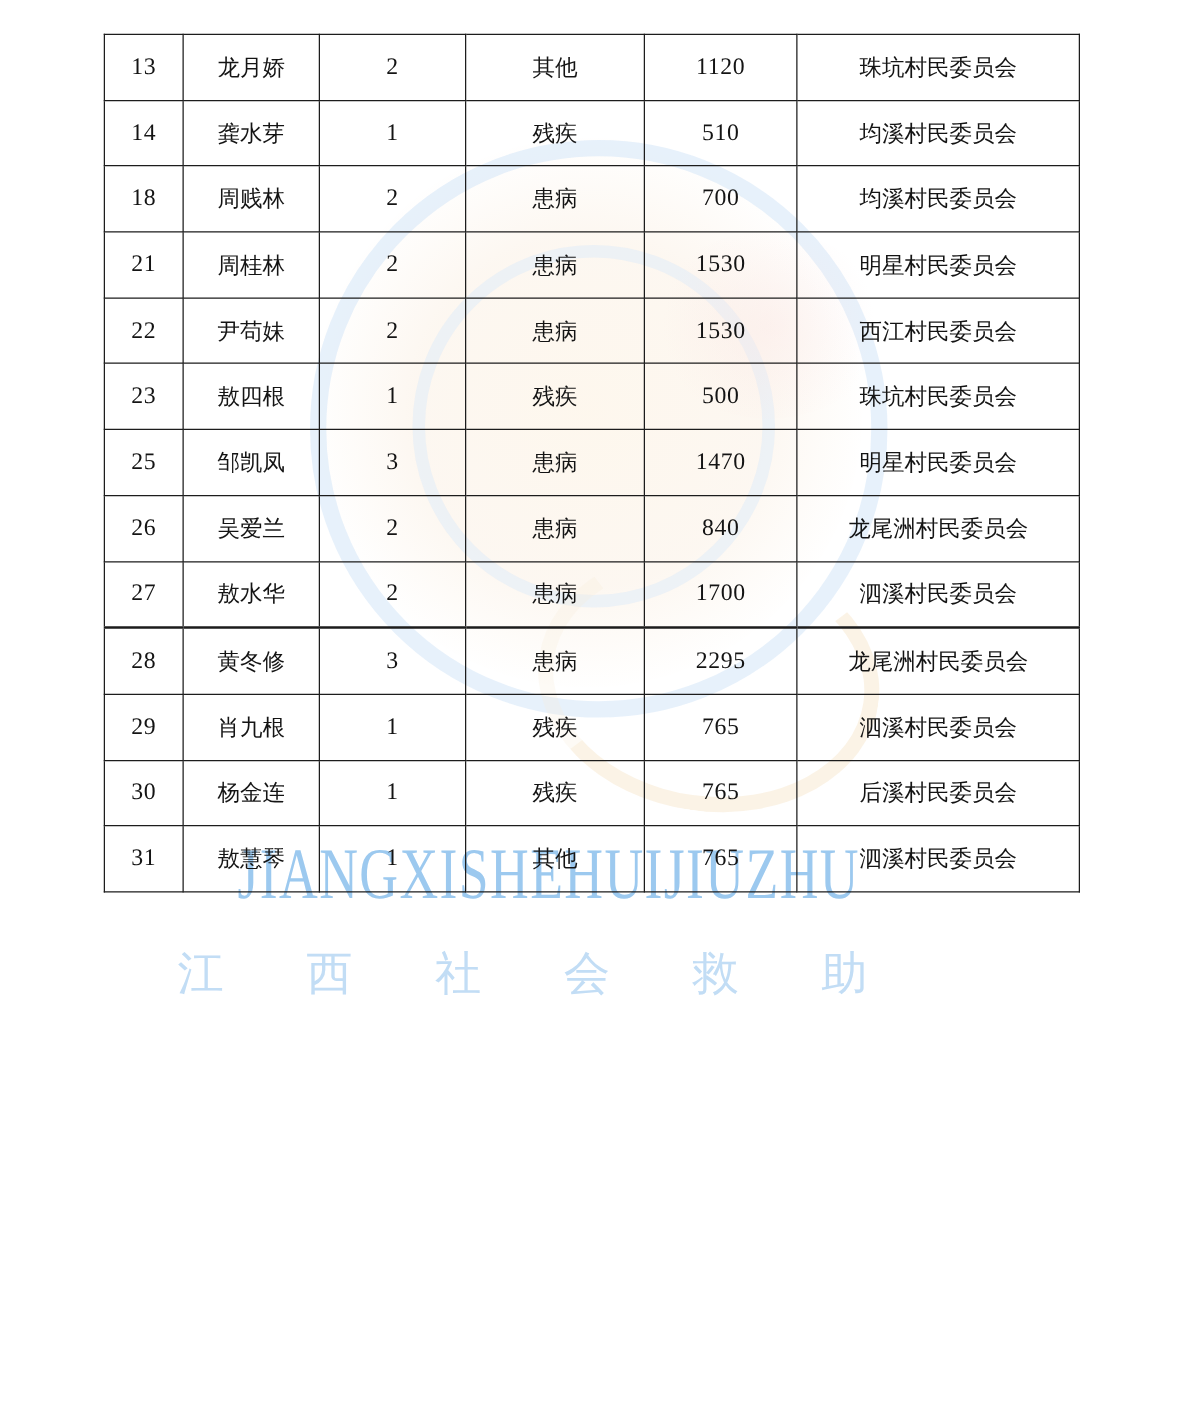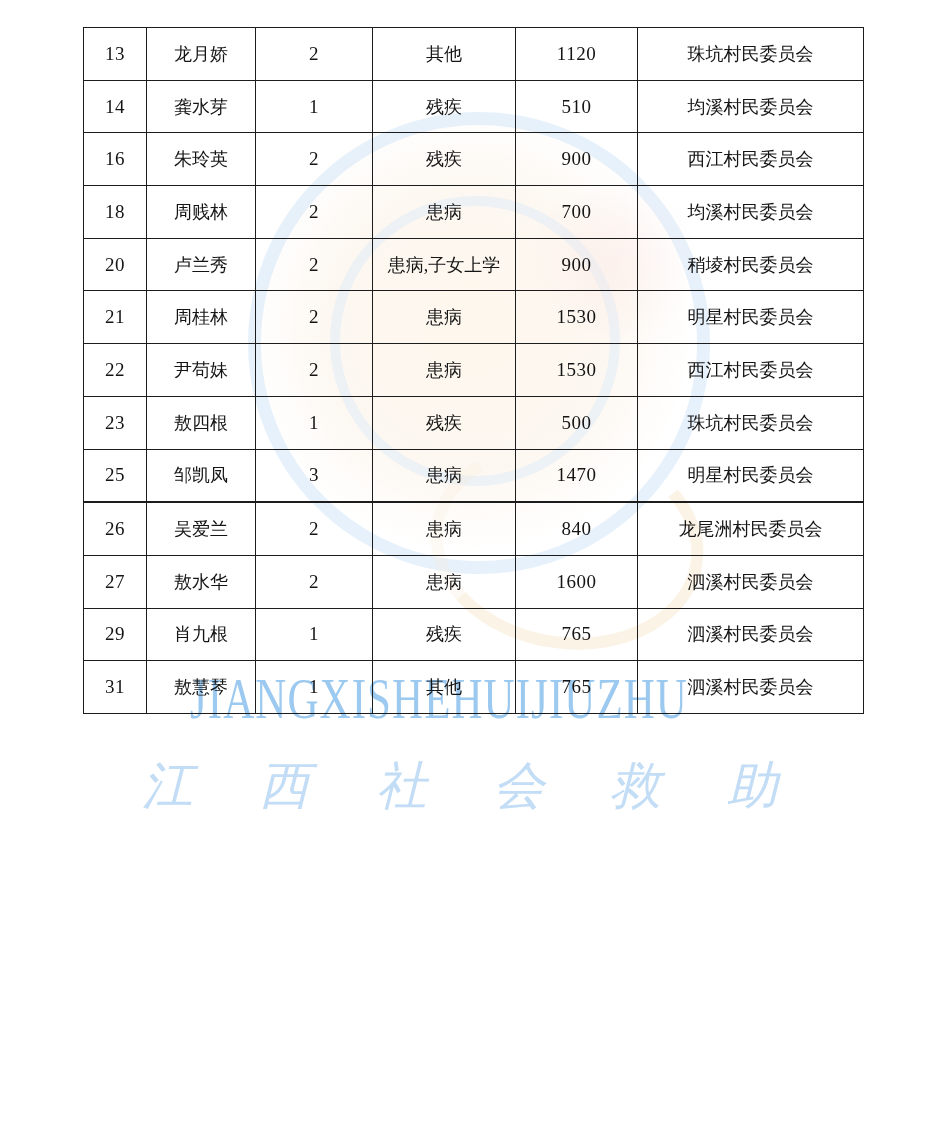--- a/index.html
+++ b/index.html
@@ -54,24 +54,23 @@
   
   .wm-en {
     position: absolute; left: 190px; top: 670px; z-index: 0;
     font-size: 58px; line-height: 1;
     letter-spacing: 1.5px; white-space: nowrap;
     transform: scaleX(0.74); transform-origin: left top;
     pointer-events: none;
   }
   .wm-cn {
     position: absolute; left: 142px; top: 761px; z-index: 0;
-    font-size: 51px; line-height: 1;
+    font-size: 37px; line-height: 1;
     letter-spacing: 66px; white-space: nowrap;
     pointer-events: none;
-    font-style: italic;
   }
 
   
   table.roster {
     position: absolute; left: 83px; top: 27px; z-index: 1;
     width: 780px;
     border-collapse: collapse;
     table-layout: fixed;
     background: transparent;
     padding-left: 24px;
@@ -129,42 +128,26 @@
         </tr>
         <tr>
           <td class="num">14</td>
           <td>龚水芽</td>
           <td class="num">1</td>
           <td>残疾</td>
           <td class="num">510</td>
           <td>均溪村民委员会</td>
         </tr>
         <tr>
-          <td class="num">16</td>
-          <td>朱玲英</td>
-          <td class="num">2</td>
-          <td>残疾</td>
-          <td class="num">900</td>
-          <td>西江村民委员会</td>
-        </tr>
-        <tr>
           <td class="num">18</td>
           <td>周贱林</td>
           <td class="num">2</td>
           <td>患病</td>
           <td class="num">700</td>
           <td>均溪村民委员会</td>
-        </tr>
-        <tr>
-          <td class="num">20</td>
-          <td>卢兰秀</td>
-          <td class="num">2</td>
-          <td>患病,子女上学</td>
-          <td class="num">900</td>
-          <td>稍堎村民委员会</td>
         </tr>
         <tr>
           <td class="num">21</td>
           <td>周桂林</td>
           <td class="num">2</td>
           <td>患病</td>
           <td class="num">1530</td>
           <td>明星村民委员会</td>
         </tr>
         <tr>
@@ -197,30 +180,46 @@
           <td class="num">2</td>
           <td>患病</td>
           <td class="num">840</td>
           <td>龙尾洲村民委员会</td>
         </tr>
         <tr>
           <td class="num">27</td>
           <td>敖水华</td>
           <td class="num">2</td>
           <td>患病</td>
-          <td class="num">1600</td>
+          <td class="num">1700</td>
           <td>泗溪村民委员会</td>
+        </tr>
+        <tr>
+          <td class="num">28</td>
+          <td>黄冬修</td>
+          <td class="num">3</td>
+          <td>患病</td>
+          <td class="num">2295</td>
+          <td>龙尾洲村民委员会</td>
         </tr>
         <tr>
           <td class="num">29</td>
           <td>肖九根</td>
           <td class="num">1</td>
           <td>残疾</td>
           <td class="num">765</td>
           <td>泗溪村民委员会</td>
+        </tr>
+        <tr>
+          <td class="num">30</td>
+          <td>杨金连</td>
+          <td class="num">1</td>
+          <td>残疾</td>
+          <td class="num">765</td>
+          <td>后溪村民委员会</td>
         </tr>
         <tr>
           <td class="num">31</td>
           <td>敖慧琴</td>
           <td class="num">1</td>
           <td>其他</td>
           <td class="num">765</td>
           <td>泗溪村民委员会</td>
         </tr>
       </tbody>

